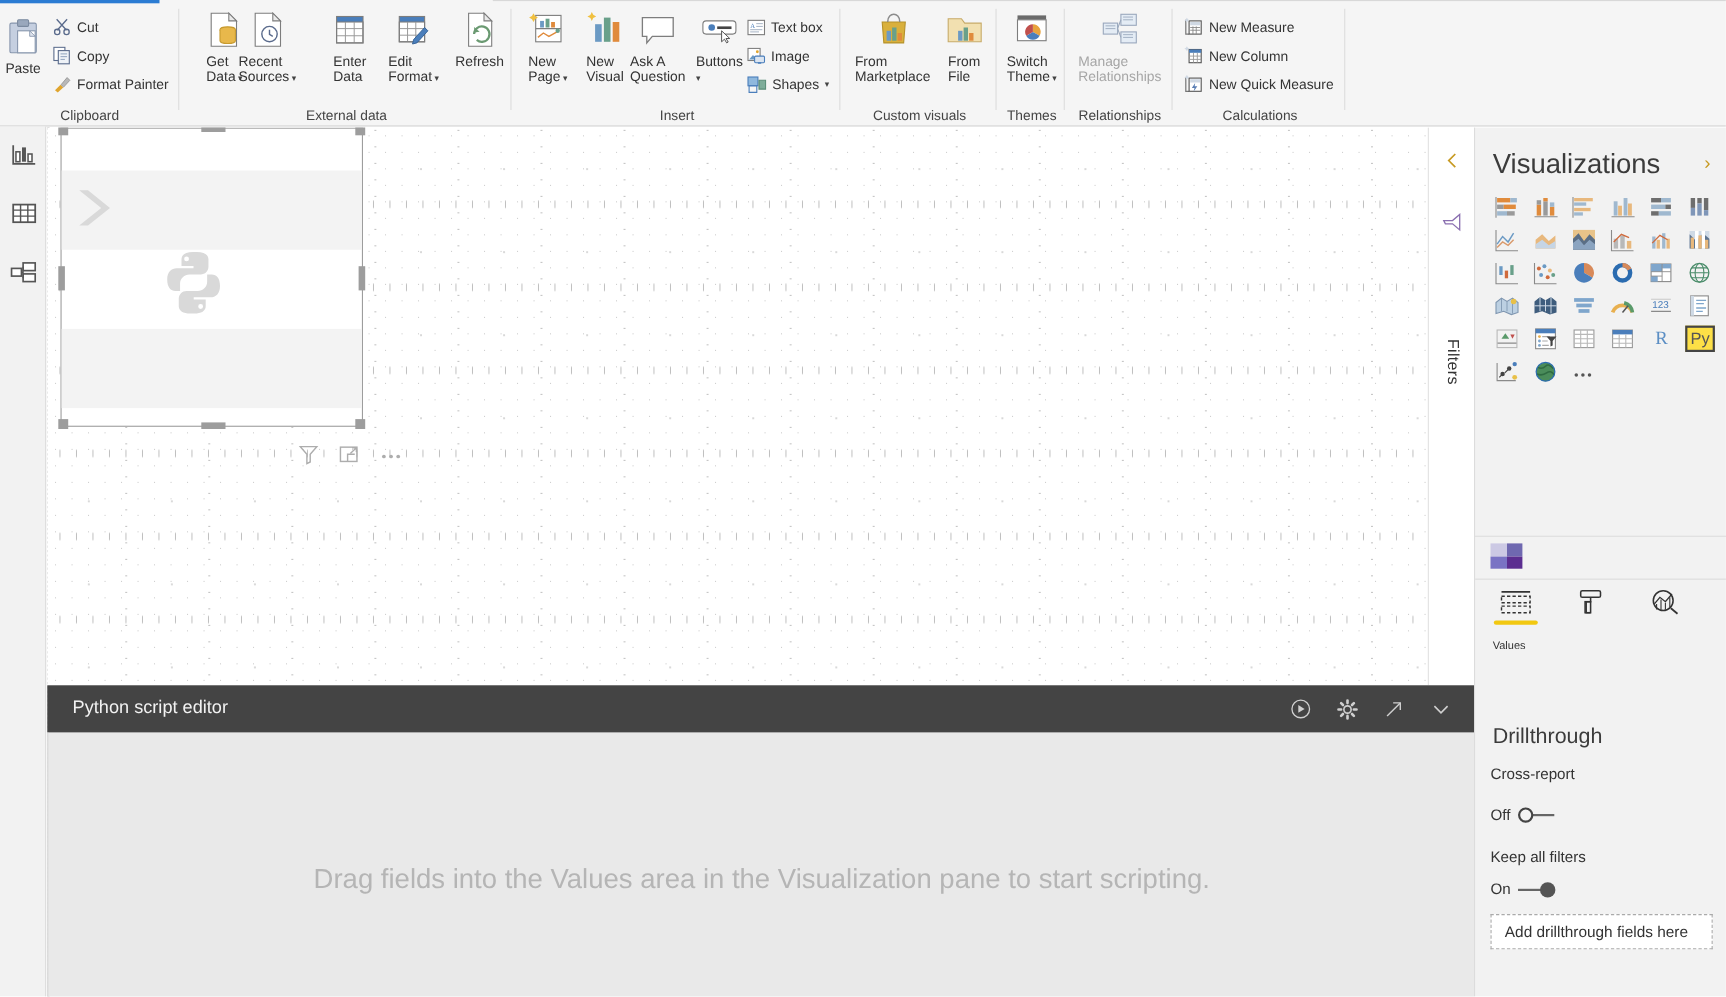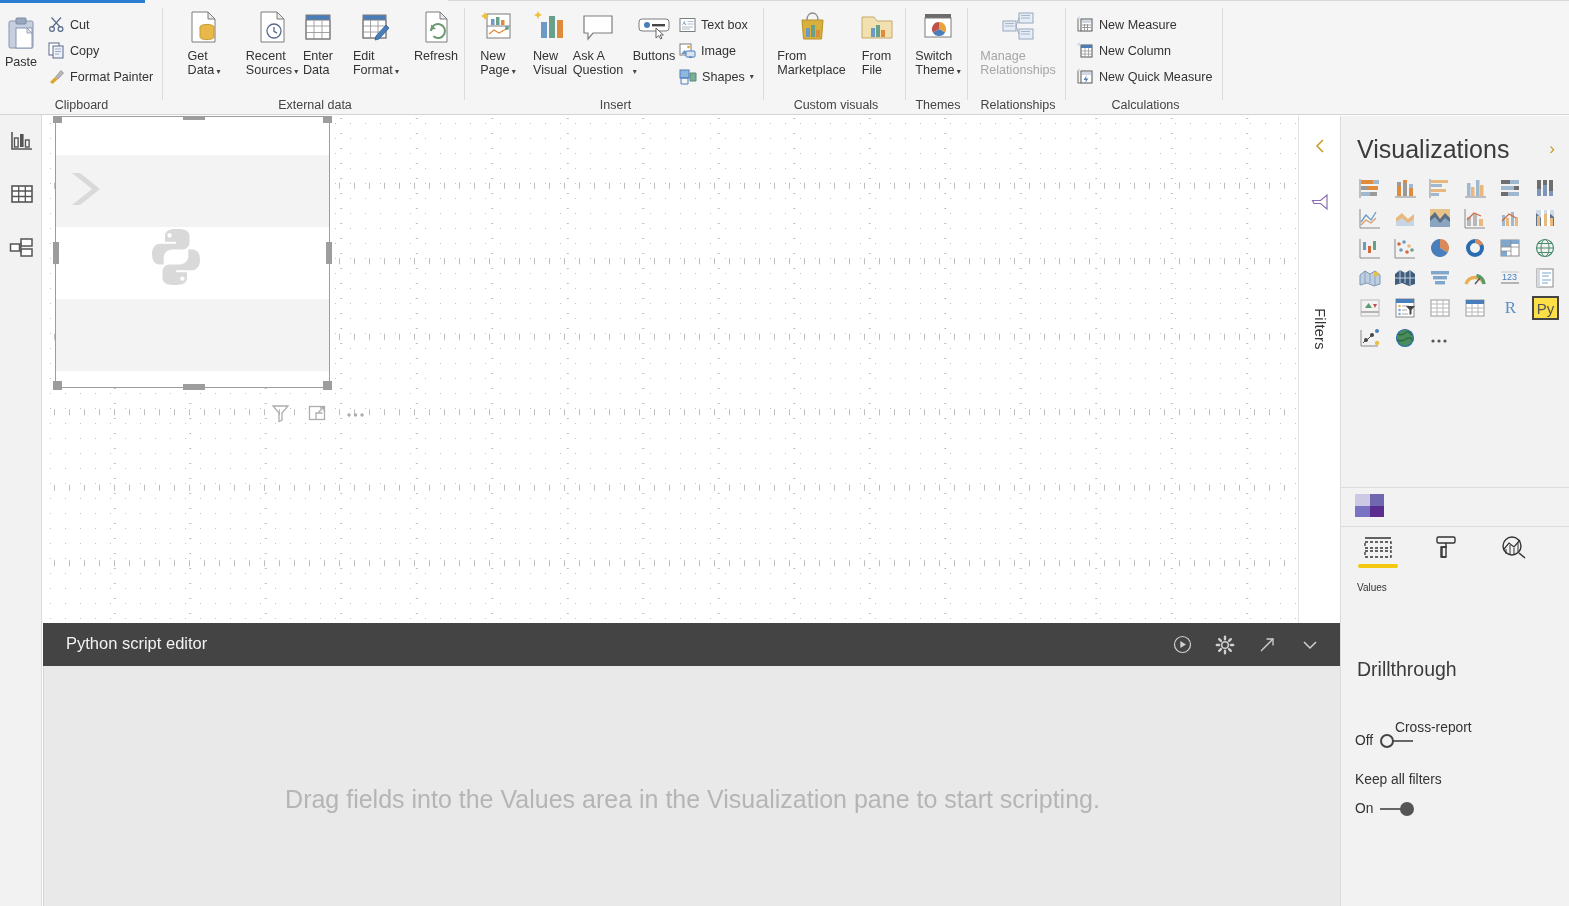--- a/index.html
+++ b/index.html
@@ -176,21 +176,21 @@
     position: absolute; left: 14px; top: 492px; width: 202px; height: 32px;
     background: #fff; border: 1px dashed #aaa;
     display: flex; align-items: center; padding-left: 12px;
     font-size: 14px; color: #333;
   }
   #drill-title {
     position: absolute; left: 16px; top: 542px;
     font-size: 19.5px; color: #3b3b3b;
   }
   .dlabel { position: absolute; left: 14px; font-size: 13.8px; color: #333; }
-  #cr-label { top: 604px; margin-left: 40px; }
+  #cr-label { top: 580px; }
   #kf-label { top: 656px; }
   .toggle-row { position: absolute; left: 14px; display: flex; align-items: center; gap: 7px; }
   #cr-toggle { top: 617px; }
   #kf-toggle { top: 685px; }
   .toggle-state { font-size: 13.8px; color: #333; }
   .sw { position: relative; width: 34px; height: 14px; }
   .sw .track { position: absolute; left: 6px; top: 6px; width: 27px; height: 2px; background: #666; }
   .sw .knob-off {
     position: absolute; left: 0; top: 0; width: 14px; height: 14px;
     border-radius: 50%; border: 2.2px solid #444; background: #f2f2f2;
@@ -293,21 +293,21 @@
           <path d="M22 3l7 7h-7z" fill="#eaeaea" stroke="#7d7d7d"></path>
           <ellipse cx="21" cy="18" rx="7" ry="2.6" fill="#e8b84b" stroke="#c79a2e"></ellipse>
           <path d="M14 18v10c0 1.4 3.1 2.6 7 2.6s7-1.2 7-2.6V18" fill="#e8b84b" stroke="#c79a2e"></path>
         </svg>
       </div>
       <div class="lbl">
         <span>Get</span><br>
         <span>Data</span><span class="caret"> ▾</span>
       </div>
     </div>
-    <div class="bigbtn" style="left:76px;">
+    <div class="bigbtn" style="left:47px;">
       <div class="ico">
         <svg width="36" height="36" viewBox="0 0 36 36">
           <path d="M7 3h16l7 7v23H7z" fill="#fff" stroke="#7d7d7d"></path>
           <path d="M23 3l7 7h-7z" fill="#eaeaea" stroke="#7d7d7d"></path>
           <circle cx="20" cy="22" r="7" fill="#fff" stroke="#5a6b8c" stroke-width="1.3"></circle>
           <path d="M20 18v4.3l3 1.8" stroke="#5a6b8c" stroke-width="1.3" fill="none"></path>
         </svg>
       </div>
       <div class="lbl">
         <span>Recent</span><br>
@@ -1031,20 +1031,23 @@
 
   <div class="dlabel" id="kf-label">Keep all filters</div>
   <div class="toggle-row" id="kf-toggle">
     <span class="toggle-state">On</span>
     <span class="sw">
       <span class="track" style="left:0;width:26px;"></span>
       <span class="knob-on"></span>
     </span>
   </div>
 
+  <div id="drill-well">
+    <span>Add drillthrough fields here</span>
+  </div>
 </div>
 
 <div id="pse">
   <div id="pse-header">
     <div id="pse-title">Python script editor</div>
     <div id="pse-actions">
       <span class="pse-ico">
         <svg width="19" height="19" viewBox="0 0 19 19">
           <circle cx="9.5" cy="9.5" r="8" fill="none" stroke="#cfcfcf" stroke-width="1.2"></circle>
           <path d="M7.3 6 L13 9.5 L7.3 13 Z" fill="#cfcfcf"></path>

